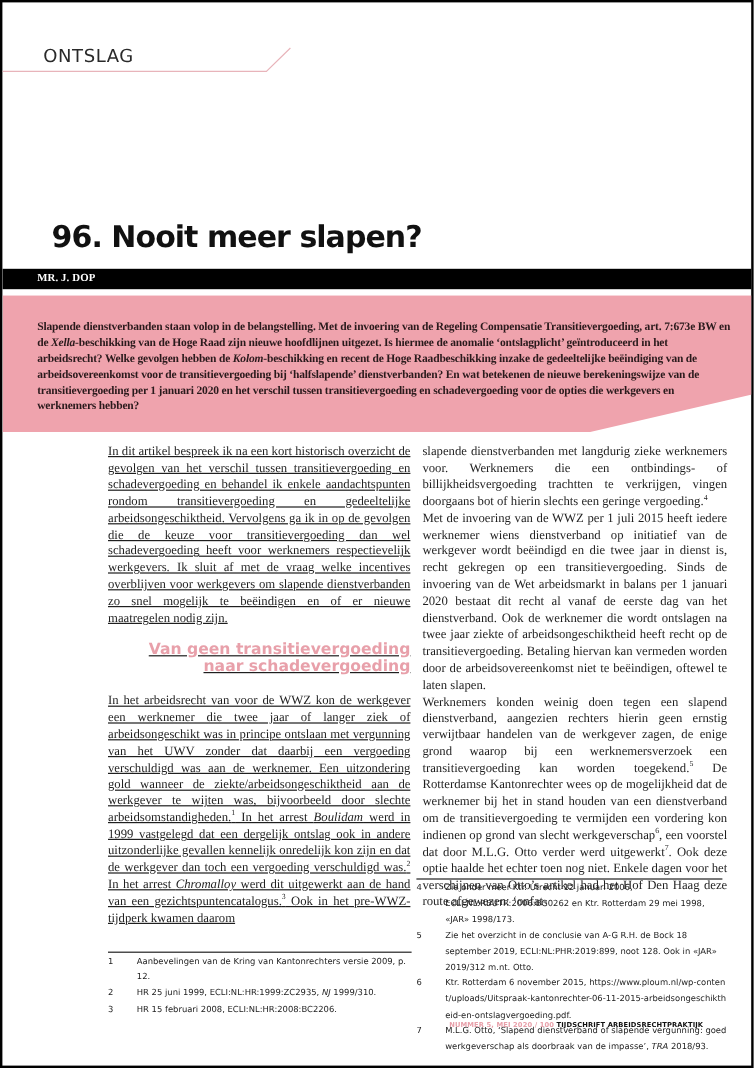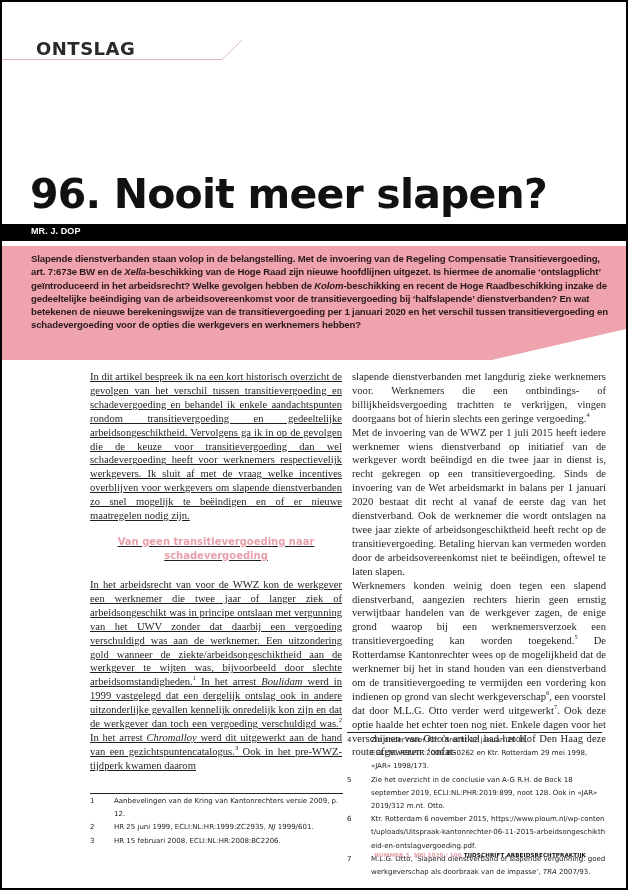--- a/index.html
+++ b/index.html
@@ -5,59 +5,59 @@
     html, body { margin: 0; padding: 0; }
     body {
       width: 628px; height: 890px; position: relative; overflow: hidden;
       background: #ffffff; box-sizing: border-box;
       border: 2px solid #000;
       font-family: "Liberation Serif", serif;
       color: #1a1a1a;
     }
     .section-label {
       position: absolute; left: 34px; top: 36px;
-      font-family: "DejaVu Sans", sans-serif; font-size: 18px; font-weight: bold;
+      font-family: "DejaVu Sans", sans-serif; font-size: 15px; font-weight: normal;
       letter-spacing: 0.5px; color: #2a2a2a;
     }
     .section-rule { position: absolute; left: 0; top: 0; }
     .title {
       position: absolute; left: 28px; top: 168px;
       font-family: "DejaVu Sans", sans-serif; font-weight: bold;
-      font-size: 41px; letter-spacing: -0.8px; color: #111;
-      margin: 0;
+      font-size: 25px; letter-spacing: -0.8px; color: #111;
+      margin: 13px;
     }
     .author-bar {
       position: absolute; left: 0; top: 222px; width: 628px; height: 17px;
       background: #000; color: #fff;
     }
     .author {
       position: absolute; left: 29px; top: 2px;
-      font-family: Liberation Sans, sans-serif; font-size: 9px; font-weight: bold; letter-spacing: 0.1px;
+      font-family: Liberation Serif, serif; font-size: 9px; font-weight: bold; letter-spacing: 0.1px;
     }
     .lead-box {
       position: absolute; left: 0; top: 244px; width: 628px; height: 114px;
       background: #efa3ad;
       clip-path: polygon(0 0, 100% 0, 100% 72%, 78% 100%, 0 100%);
     }
     .lead-text {
-      position: absolute; left: 29px; top: 6px; width: 580px;
-      font-family: Liberation Sans, sans-serif; font-size: 9.6px; font-weight: bold;
+      position: absolute; left: 29px; top: 20px; width: 580px;
+      font-family: Liberation Serif, serif; font-size: 9.6px; font-weight: bold;
       line-height: 13.3px; color: #2a1a1c; letter-spacing: -0.15px;
     }
     .lead-text em { font-style: italic; }
     .col {
       position: absolute; font-size: 10.6px; line-height: 13.9px; text-align: justify;
       color: #1f1f1f;
     }
     .col p { margin: 0; }
     .col-left { left: 88px; top: 368px; width: 252px; text-decoration: underline; }
     .col-right { left: 350px; top: 368px; width: 254px; }
     .subhead {
       font-family: "DejaVu Sans", sans-serif; font-weight: bold; color: #e8a0aa;
-      font-size: 10px; line-height: 14px; margin: 12px 0 15px 0; text-align: center;
+      font-size: 13px; line-height: 14px; margin: 12px 0 15px 0; text-align: right;
     }
     sup { font-size: 6.5px; line-height: 0; }
     .fn-rule { position: absolute; height: 1px; background: #222; }
     .fn-list {
       position: absolute; font-family: "DejaVu Sans", sans-serif; font-size: 7px;
       line-height: 13.2px; color: #222; margin: 0; padding: 0; list-style: none;
     }
     .fn-list li { position: relative; padding-left: 24px; }
     .fn-num { position: absolute; left: 0; top: 0; }
     .fn-left { left: 88px; top: 818px; width: 255px; }
@@ -99,29 +99,29 @@
 
 <div class="col col-right">
   <p><span>slapende dienstverbanden met langdurig zieke werknemers voor. Werknemers die een ontbindings- of billijkheidsvergoeding trachtten te verkrijgen, vingen doorgaans bot of hierin slechts een geringe vergoeding.</span><sup>4</sup></p>
   <p>Met de invoering van de WWZ per 1 juli 2015 heeft iedere werknemer wiens dienstverband op initiatief van de werkgever wordt beëindigd en die twee jaar in dienst is, recht gekregen op een transitievergoeding. Sinds de invoering van de Wet arbeidsmarkt in balans per 1 januari 2020 bestaat dit recht al vanaf de eerste dag van het dienstverband. Ook de werknemer die wordt ontslagen na twee jaar ziekte of arbeidsongeschiktheid heeft recht op de transitievergoeding. Betaling hiervan kan vermeden worden door de arbeidsovereenkomst niet te beëindigen, oftewel te laten slapen.</p>
   <p><span>Werknemers konden weinig doen tegen een slapend dienstverband, aangezien rechters hierin geen ernstig verwijtbaar handelen van de werkgever zagen, de enige grond waarop bij een werknemersverzoek een transitievergoeding kan worden toegekend.</span><sup>5</sup><span> De Rotterdamse Kantonrechter wees op de mogelijkheid dat de werknemer bij het in stand houden van een dienstverband om de transitievergoeding te vermijden een vordering kon indienen op grond van slecht werkgeverschap</span><sup>6</sup><span>, een voorstel dat door M.L.G. Otto verder werd uitgewerkt</span><sup>7</sup><span>. Ook deze optie haalde het echter toen nog niet. Enkele dagen voor het verschijnen van Otto’s artikel had het Hof Den Haag deze route afgewezen: ‘onfat-</span></p>
 </div>
 
 <div class="fn-rule" style="left:88px; top:791px; width:253px;"></div>
 <ul class="fn-list fn-left" style="top:793px;">
   <li><span class="fn-num">1</span><span>Aanbevelingen van de Kring van Kantonrechters versie 2009, p. 12.</span></li>
-  <li><span class="fn-num">2</span><span>HR 25 juni 1999, ECLI:NL:HR:1999:ZC2935, </span><em>NJ</em><span> 1999/601.</span></li>
+  <li><span class="fn-num">2</span><span>HR 25 juni 1999, ECLI:NL:HR:1999:ZC2935, </span><em>NJ</em><span> 1999/310.</span></li>
   <li><span class="fn-num">3</span><span>HR 15 februari 2008, ECLI:NL:HR:2008:BC2206.</span></li>
 </ul>
 
 <div class="fn-rule" style="left:345px; top:730px; width:255px;"></div>
 <ul class="fn-list fn-right" style="top:732px; width:262px;">
   <li><span class="fn-num">4</span><span>Zie onder meer Ktr. Utrecht 12 januari 2006, ECLI:NL:RBUTR:2006:BG0262 en Ktr. Rotterdam 29 mei 1998, «JAR» 1998/173.</span></li>
   <li><span class="fn-num">5</span><span>Zie het overzicht in de conclusie van A-G R.H. de Bock 18 september 2019, ECLI:NL:PHR:2019:899, noot 128. Ook in «JAR» 2019/312 m.nt. Otto.</span></li>
   <li style="word-break: break-all;"><span class="fn-num">6</span><span>Ktr. Rotterdam 6 november 2015, https://www.ploum.nl/wp-content/uploads/Uitspraak-kantonrechter-06-11-2015-arbeidsongeschiktheid-en-ontslagvergoeding.pdf.</span></li>
-  <li><span class="fn-num">7</span><span>M.L.G. Otto, ‘Slapend dienstverband of slapende vergunning: goed werkgeverschap als doorbraak van de impasse’, </span><em>TRA</em><span> 2007/93.</span></li>
+  <li><span class="fn-num">7</span><span>M.L.G. Otto, ‘Slapend dienstverband of slapende vergunning: goed werkgeverschap als doorbraak van de impasse’, </span><em>TRA</em><span> 2018/93.</span></li>
 </ul>
 
 <div class="page-num">16</div>
 <div class="footer-journal">
   <span class="footer-issue">NUMMER 5, MEI 2020 / 100</span>
   <span class="footer-name">TIJDSCHRIFT ARBEIDSRECHTPRAKTIJK</span>
 </div>
 
 </body></html>

